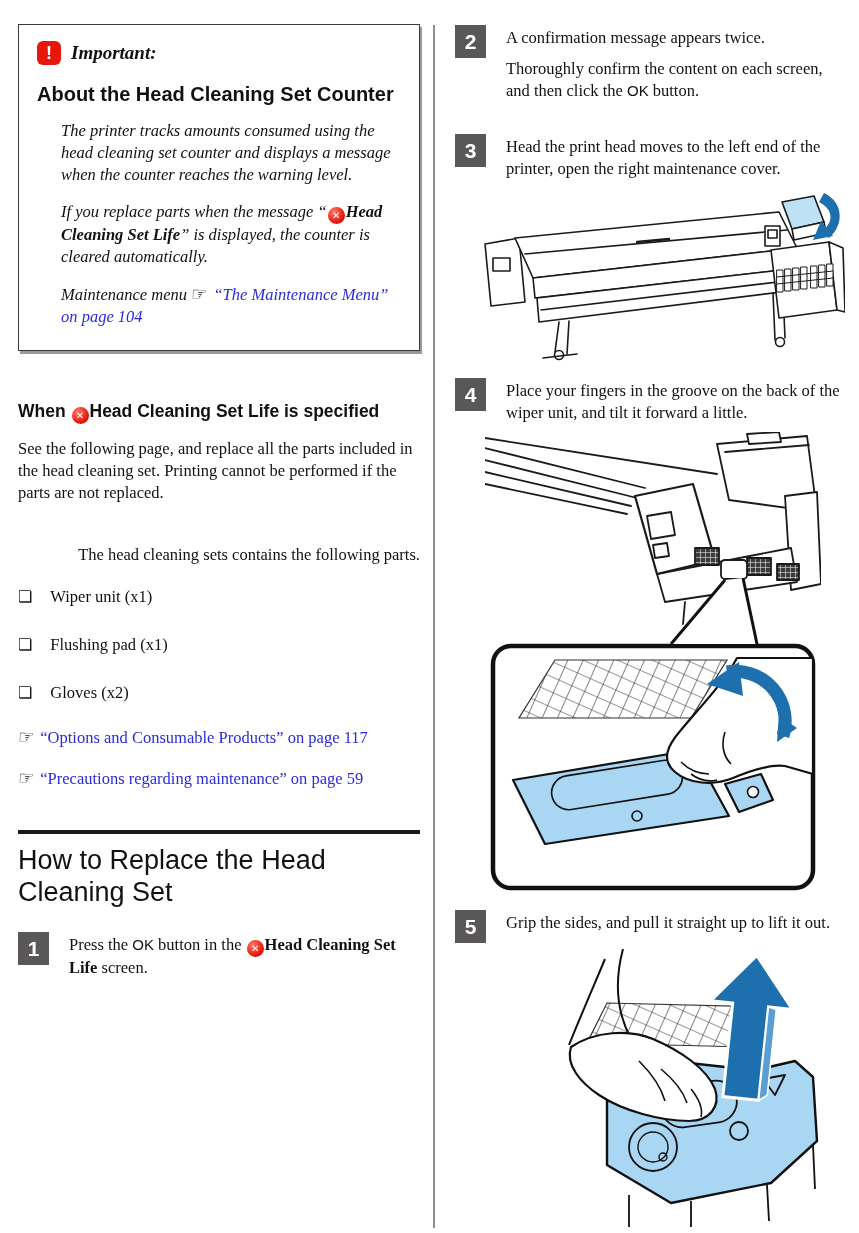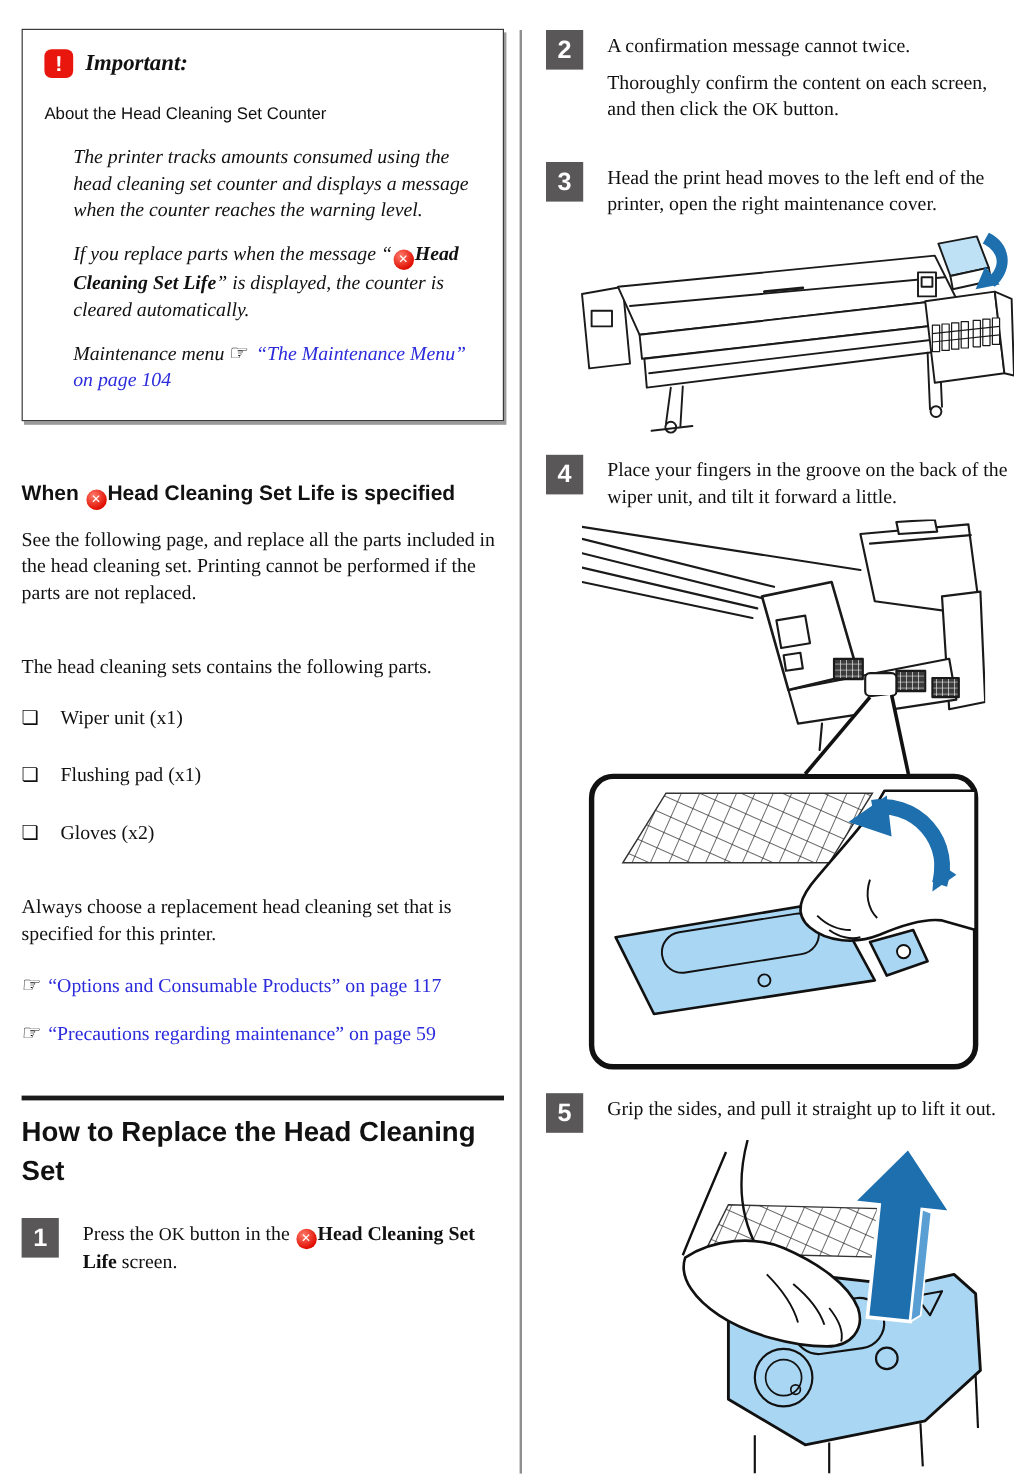--- a/index.html
+++ b/index.html
@@ -5,55 +5,55 @@
   html,body{margin:0;padding:0;background:#fff;}
   .page{position:relative;width:859px;height:1233px;background:#fff;overflow:hidden;
         font-family:"Liberation Serif","DejaVu Serif",serif;color:#111;}
   .col-divider{position:absolute;left:433px;top:25px;width:2px;height:1203px;background:#8f8f8f;}
   .col{position:absolute;top:0;}
   .col.left{left:18px;width:402px;}
   .col.right{left:455px;width:394px;}
 
   p{margin:0;font-size:16.5px;line-height:22px;}
   .serif-b{font-weight:bold;}
-  .ok{font-family:Liberation Serif, serif;font-size:15px;}
+  .ok{font-family:Liberation Sans, sans-serif;font-size:15px;}
 
   
   .important-box{margin-top:24px;border:1px solid #3a3a3a;box-shadow:2px 3px 0 #9a9a9a;
                  padding:16px 18px 22px 18px;background:#fff;}
   .imp-title{font-size:19px;font-weight:bold;font-style:italic;display:flex;align-items:center;gap:10px;}
   .imp-icon{display:inline-block;width:24px;height:24px;border-radius:6px;background:#e8160c;
             color:#fff;font:bold 18px/24px "Liberation Sans","DejaVu Sans",sans-serif;text-align:center;flex:none;}
-  .imp-sub{font-family:"Liberation Sans","DejaVu Sans",sans-serif;font-size:14px;font-weight:normal;
+  .imp-sub{font-family:"Liberation Sans","DejaVu Sans",sans-serif;font-size:20px;font-weight:bold;
            margin:18px 0 0 0;line-height:22px;}
   .important-box p{font-style:italic;margin-top:15px;margin-left:24px;}
 
   .err-icon{display:inline-block;width:17px;height:17px;border-radius:50%;
             background:radial-gradient(circle at 35% 30%, #ff7a6a, #df0d00 72%);
             color:#fff;font:bold 10px/17px "DejaVu Sans",sans-serif;text-align:center;
             vertical-align:-2px;margin:0 1px;}
   .ref-icon{font-family:"DejaVu Sans",sans-serif;font-style:normal;font-size:18px;color:#111;
             display:inline-block;transform:skewX(-8deg);margin-right:2px;}
   a.doclink{color:#2b2bdc;text-decoration:none;}
 
   
   .h-when{font-family:"Liberation Sans","DejaVu Sans",sans-serif;font-size:17.5px;font-weight:bold;
           margin:48px 0 0 0;line-height:24px;}
   .p-see{margin-top:14px;}
-  .p-contains{margin-top:40px;}
+  .p-contains{margin-top:40px;text-align:right;}
   ul.parts{list-style:none;margin:20px 0 0 0;padding:0;}
   ul.parts li{display:flex;align-items:baseline;margin-top:26px;font-size:16.5px;line-height:22px;}
   ul.parts li:first-child{margin-top:0;}
   .chk{font-family:"DejaVu Sans",sans-serif;font-size:16px;margin-right:18px;flex:none;}
   .p-always{margin-top:40px;}
   .p-link{margin-top:22px;}
   .p-before{margin-top:52px;}
   .p-link2{margin-top:18px;}
   .rule{height:4px;background:#1a1a1a;margin-top:40px;}
-  .h-how{font-family:"Liberation Sans","DejaVu Sans",sans-serif;font-size:23px;font-weight:bold;
+  .h-how{font-family:"Liberation Sans","DejaVu Sans",sans-serif;font-size:27px;font-weight:normal;
          line-height:32px;margin:10px 0 0 0;}
 
   
   .step{display:flex;gap:20px;align-items:flex-start;}
   .step .num{flex:none;width:31px;height:33px;background:#595757;color:#fff;
              font:bold 21px/33px "Liberation Sans","DejaVu Sans",sans-serif;text-align:center;}
   .step .txt{flex:1;font-size:16.5px;line-height:22px;padding-top:2px;}
   .step .txt p + p{margin-top:9px;}
   .step1{margin-top:24px;}
   .step2{margin-top:25px;}
@@ -97,21 +97,20 @@
       <li>
           <span class="chk">❏</span>
           <span>Flushing pad (x1)</span>
         </li>
       <li>
           <span class="chk">❏</span>
           <span>Gloves (x2)</span>
         </li>
     </ul>
 
-    <p class="p-always">Always choose a replacement head cleaning set that is specified for this printer.</p>
 
     <p class="p-link"><span class="ref-icon">☞</span> <a class="doclink">“Options and Consumable Products” on page 117</a></p>
 
 
     <p class="p-link2"><span class="ref-icon">☞</span> <a class="doclink">“Precautions regarding maintenance” on page 59</a></p>
 
     <div class="rule"></div>
     <h2 class="h-how">How to Replace the Head Cleaning Set</h2>
 
     <div class="step step1">
@@ -120,21 +119,21 @@
         <p><span>Press the </span><span class="ok">OK</span><span> button in the </span><span class="err-icon">✕</span><span class="serif-b">Head Cleaning Set Life</span><span> screen.</span></p>
       </div>
     </div>
   </div>
 
   <div class="col right">
 
     <div class="step step2">
       <div class="num">2</div>
       <div class="txt">
-        <p><span>A confirmation message cannot twice.</span></p>
+        <p><span>A confirmation message appears twice.</span></p>
         <p><span>Thoroughly confirm the content on each screen, and then click the </span><span class="ok">OK</span><span> button.</span></p>
       </div>
     </div>
 
     <div class="step step3">
       <div class="num">3</div>
       <div class="txt">
           <p><span>Head the print head moves to the left end of the printer, open the right maintenance cover.</span></p>
         </div>
     </div>

